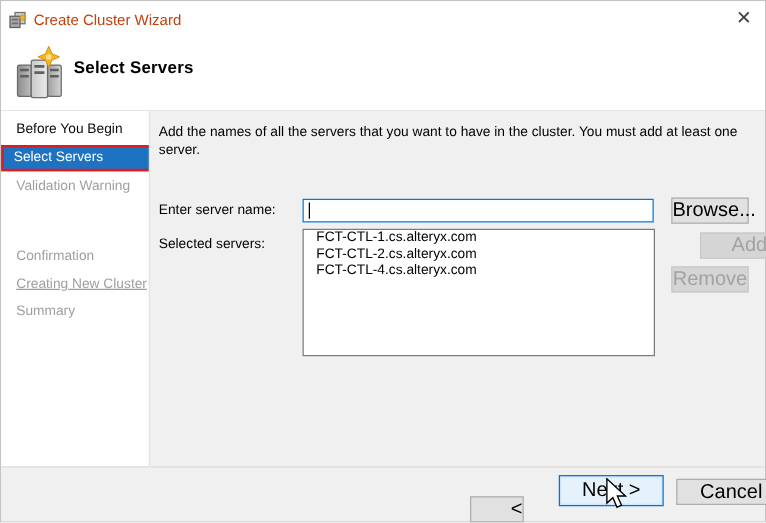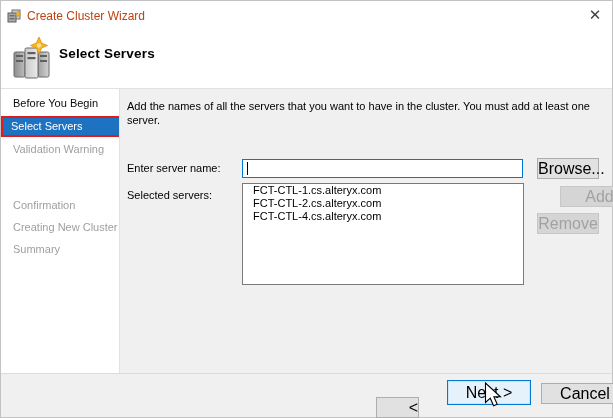--- a/index.html
+++ b/index.html
@@ -135,21 +135,21 @@
 
   <div class="sidebar">
     <div class="nav-item visited" style="top:8px;">Before You Begin</div>
 
     <div class="nav-active-box">
       <span class="nav-active-label">Select Servers</span>
     </div>
 
     <div class="nav-item" style="top:54px;">Validation Warning</div>
     <div class="nav-item" style="top:110px;text-align:right;">Confirmation</div>
-    <div class="nav-item" style="top:132px;">Creating New Cluster</div>
+    <div class="nav-item" style="top:132px;text-decoration:underline;">Creating New Cluster</div>
     <div class="nav-item" style="top:154px;">Summary</div>
   </div>
   <div class="vline"></div>
 
   <div class="content">
     <div class="instruction">Add the names of all the servers that you want to have in the cluster. You must add at least one server.</div>
 
     <div class="field-label lbl-server">Enter server name:</div>
     <div class="server-input">
       <span class="caret"></span>

